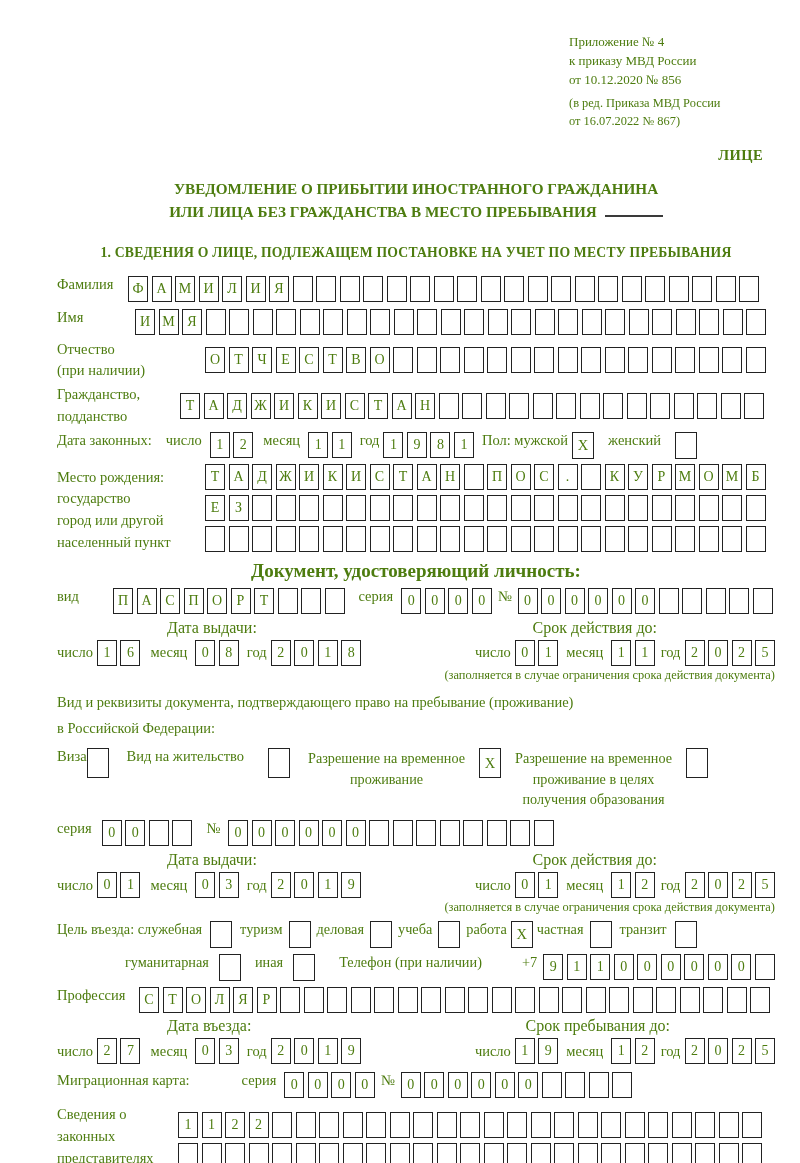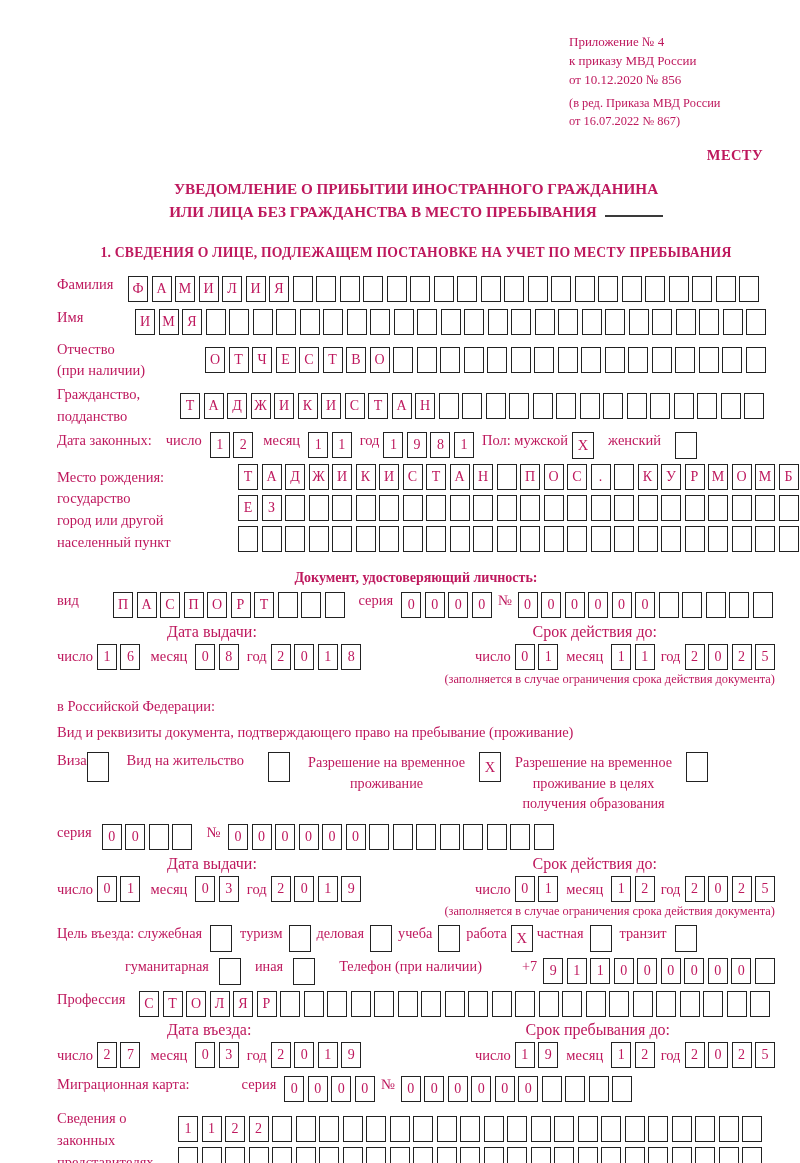--- a/index.html
+++ b/index.html
@@ -1,18 +1,18 @@
 <!DOCTYPE html>
 <html><head>
 <meta charset="utf-8">
 <style>
   * { margin:0; padding:0; box-sizing:border-box; }
   html,body { background:#ffffff; }
   .page {
-    width:800px; height:1163px; background:#fff; color:#be185d;
+    width:800px; height:1163px; background:#fff; color:#4d7c0f;
     font-family:"Liberation Serif","DejaVu Serif",serif;
     position:relative; overflow:hidden;
   }
   .content { padding:33px 25px 0 57px; }
 
   
   .top-block { width:188px; margin-left:auto; margin-right:18px; font-size:13px; line-height:1.45; }
   .top-block .rev { font-size:12.4px; margin-top:5px; line-height:1.45; }
   .forma { text-align:right; padding-right:12px; font-weight:bold; font-size:14.5px; margin-top:16px; letter-spacing:.4px; }
 
@@ -33,21 +33,21 @@
     display:flex; align-items:center; justify-content:center;
     font-size:14px; background:#fff;
   }
   .cellrows > .cells { margin-bottom:5px; }
   .cb {
     width:22px; height:27px; border:1.7px solid #222; flex:0 0 22px;
     display:flex; align-items:center; justify-content:center; font-size:14.5px; background:#fff;
   }
   .gap4{margin-left:4px;} .gap6{margin-left:6px;} .gap8{margin-left:8px;} .gap10{margin-left:10px;}
   .gap14{margin-left:14px;} .gap18{margin-left:18px;} .gap24{margin-left:24px;}
-  .center-bold { text-align:center; font-weight:bold; font-size:14px; margin:13px 0 6px 0; }
+  .center-bold { text-align:center; font-weight:bold; font-size:19px; margin:3px 0 6px 0; }
   .date-heads { display:flex; font-size:16px; margin-bottom:3px; }
   .date-row { display:flex; align-items:center; margin-bottom:2px; }
   .date-grp { display:flex; align-items:center; }
   .note { text-align:right; font-size:12.4px; margin-bottom:6px; }
   .para { font-size:14.5px; line-height:1.85; }
   .cb-lab-multi { font-size:14.2px; text-align:center; line-height:1.45; }
   .visa-row { display:flex; align-items:flex-start; margin-top:6px; margin-bottom:10px; }
   .purpose-lbl { font-size:14.3px; }
 </style>
 </head>
@@ -59,21 +59,21 @@
     <div class="top-block">
       <div>Приложение № 4</div>
       <div>к приказу МВД России</div>
       <div>от 10.12.2020 № 856</div>
       <div class="rev">
         <div>(в ред. Приказа МВД России</div>
         <div>от 16.07.2022 № 867)</div>
       </div>
     </div>
 
-    <div class="forma">МЕСТУ</div>
+    <div class="forma">ЛИЦЕ</div>
 
     <div class="title">
       <div>УВЕДОМЛЕНИЕ О ПРИБЫТИИ ИНОСТРАННОГО ГРАЖДАНИНА</div>
       <div><span>ИЛИ ЛИЦА БЕЗ ГРАЖДАНСТВА В МЕСТО ПРЕБЫВАНИЯ</span><span class="uline"></span></div>
     </div>
 
     <div class="sec-title">1. СВЕДЕНИЯ О ЛИЦЕ, ПОДЛЕЖАЩЕМ ПОСТАНОВКЕ НА УЧЕТ ПО МЕСТУ ПРЕБЫВАНИЯ</div>
 
     <div class="rows">
 
@@ -228,21 +228,21 @@
             <span class="cell">9</span>
             <span class="cell">8</span>
             <span class="cell">1</span>
           </div>
         <span class="lbl gap8">Пол: мужской</span>
         <span class="cb gap4">X</span>
         <span class="lbl gap14">женский</span>
         <span class="cb gap14"></span>
       </div>
 
-      <div class="frow top" style="margin-bottom:2px;gap:33px;">
+      <div class="frow top" style="margin-bottom:2px;">
         <span class="lblcol w148">
           <span>Место рождения:</span><br>
           <span>государство</span><br>
           <span>город или другой</span><br>
           <span>населенный пункт</span>
         </span>
         <div class="cellrows">
           <div class="cells">
               <span class="cell">Т</span>
               <span class="cell">А</span>
@@ -403,22 +403,22 @@
               <span class="cell">2</span>
               <span class="cell">0</span>
               <span class="cell">2</span>
               <span class="cell">5</span>
             </div>
         </div>
       </div>
       <div class="note">(заполняется в случае ограничения срока действия документа)</div>
 
       <div class="para">
+        <div>Вид и реквизиты документа, подтверждающего право на пребывание (проживание)</div>
         <div>в Российской Федерации:</div>
-        <div>Вид и реквизиты документа, подтверждающего право на пребывание (проживание)</div>
       </div>
 
       <div class="visa-row">
         <span class="lbl">Виза</span>
         <span class="cb" style="height:30px;"></span>
         <span class="lbl gap18">Вид на жительство</span>
         <span class="cb gap24" style="height:30px;"></span>
         <span class="cb-lab-multi gap18">
           <span>Разрешение на временное</span><br>
           <span>проживание</span>

